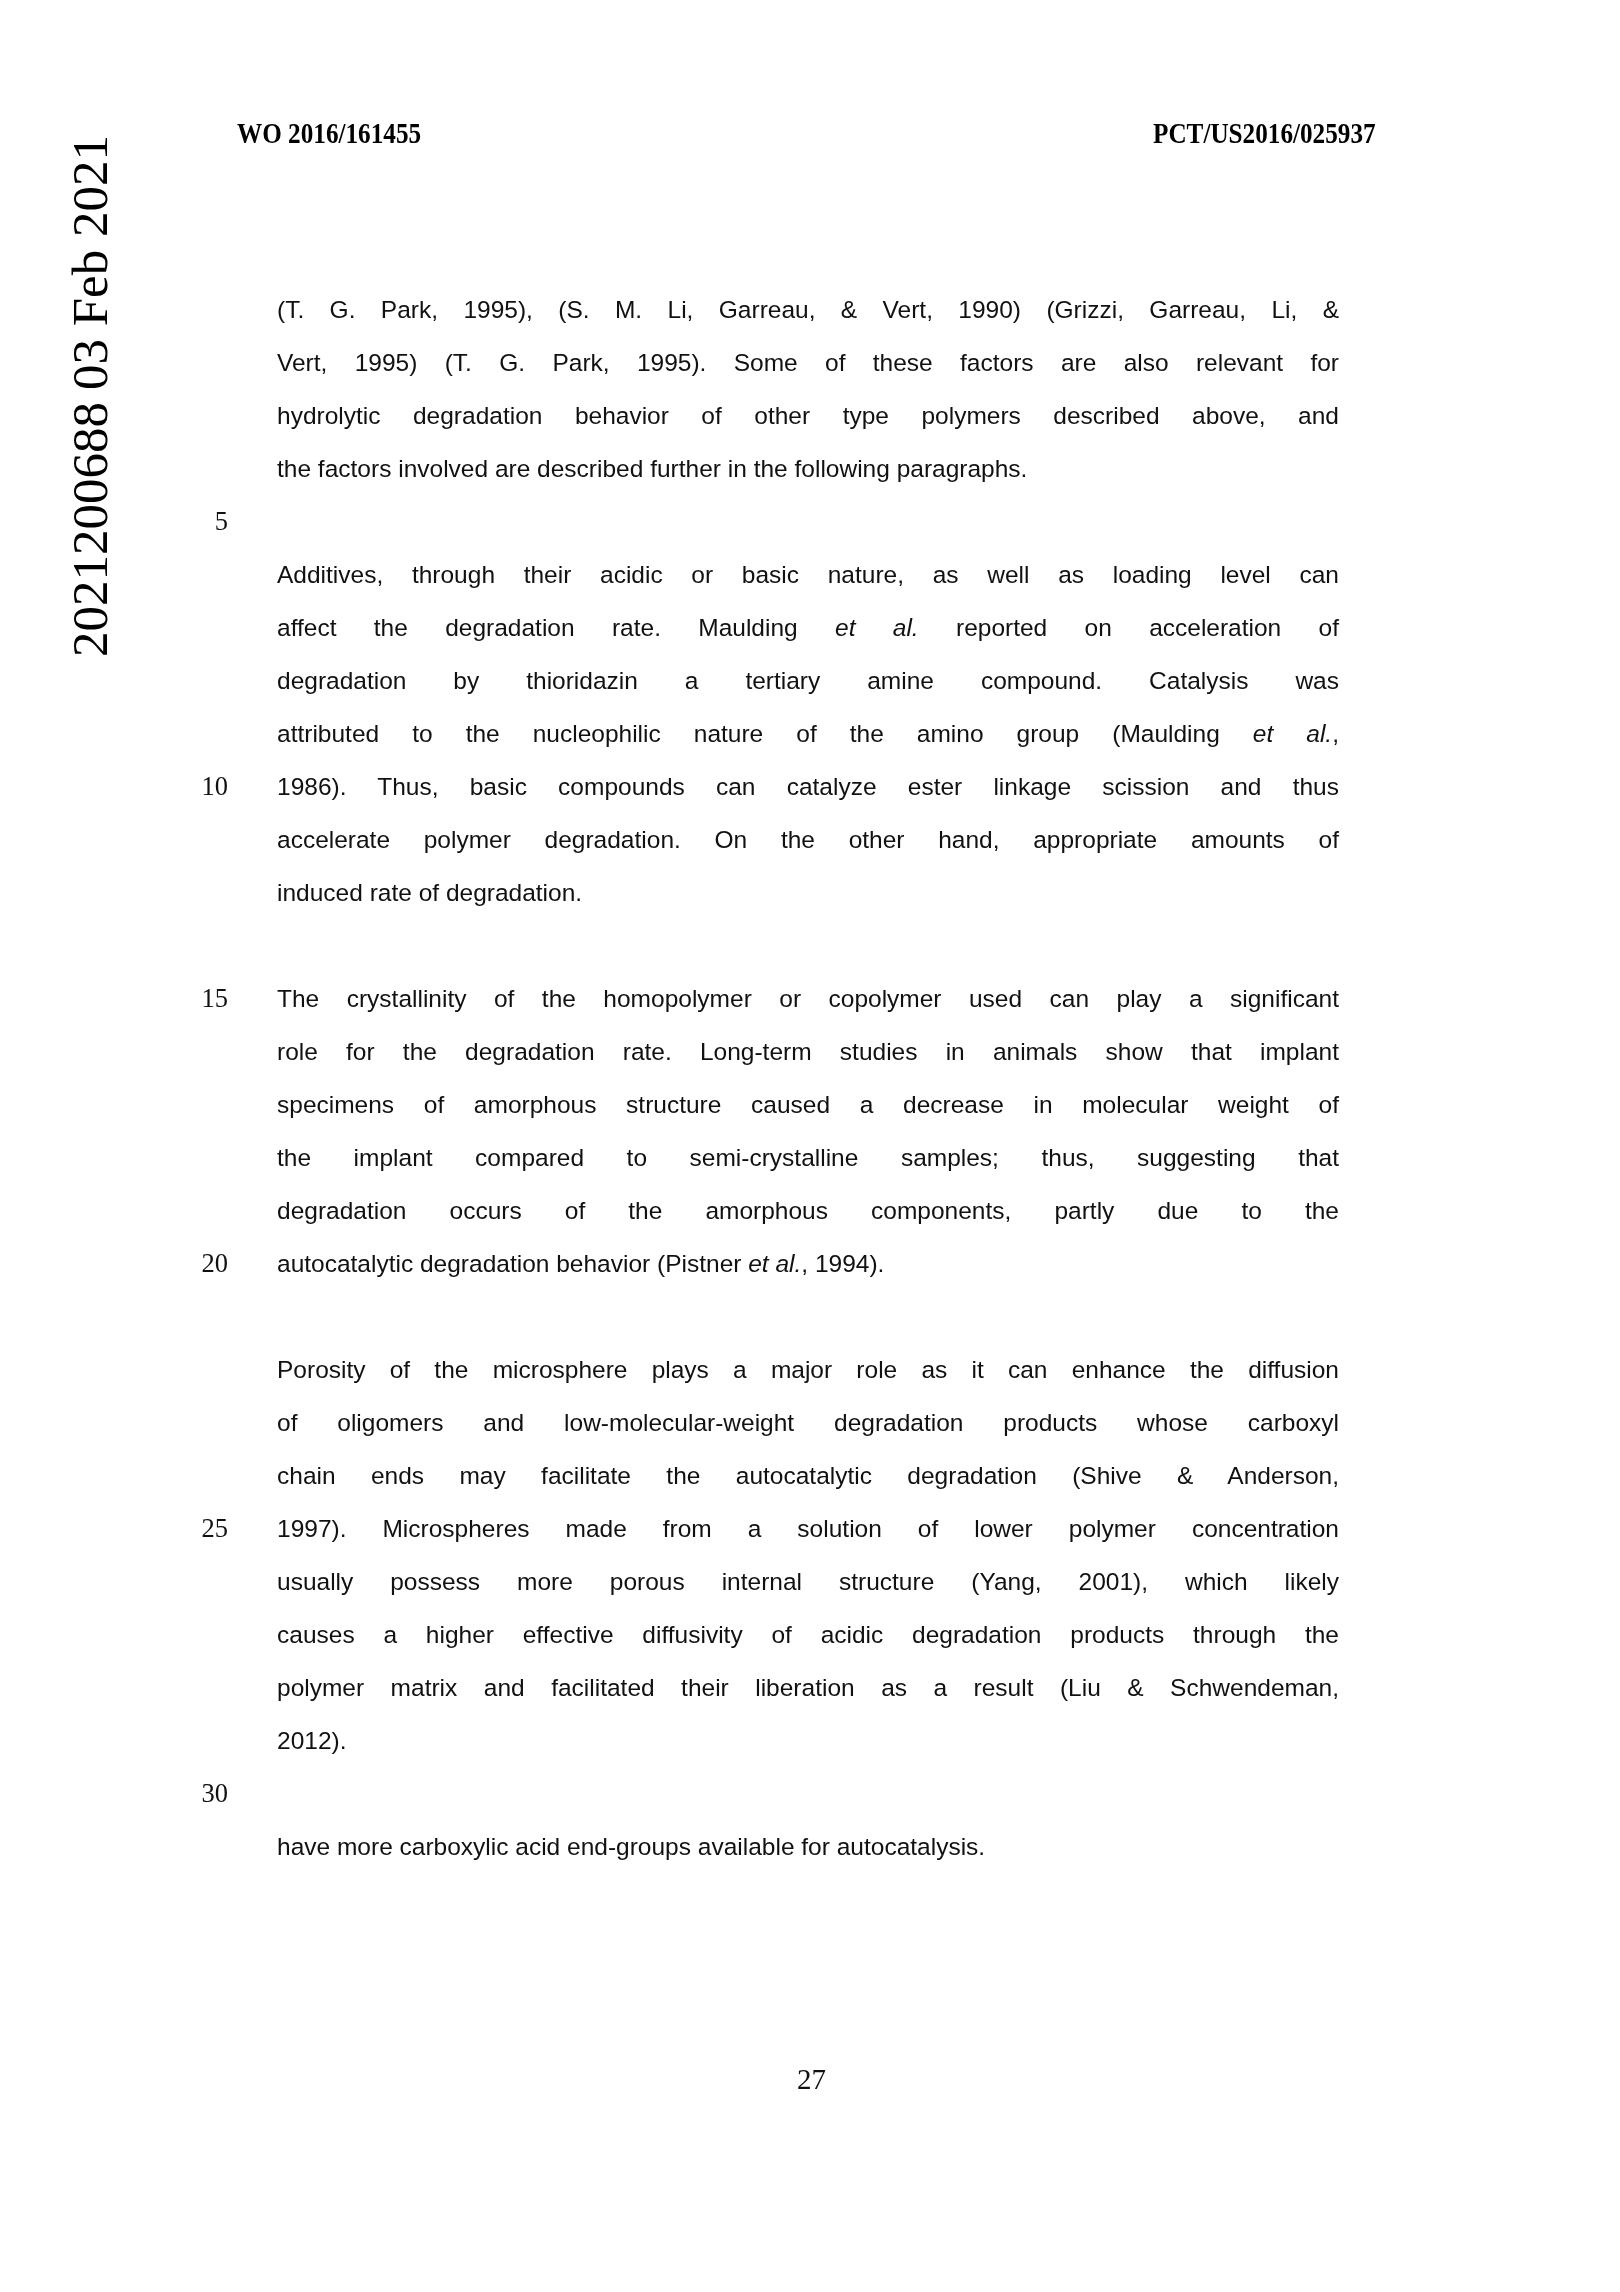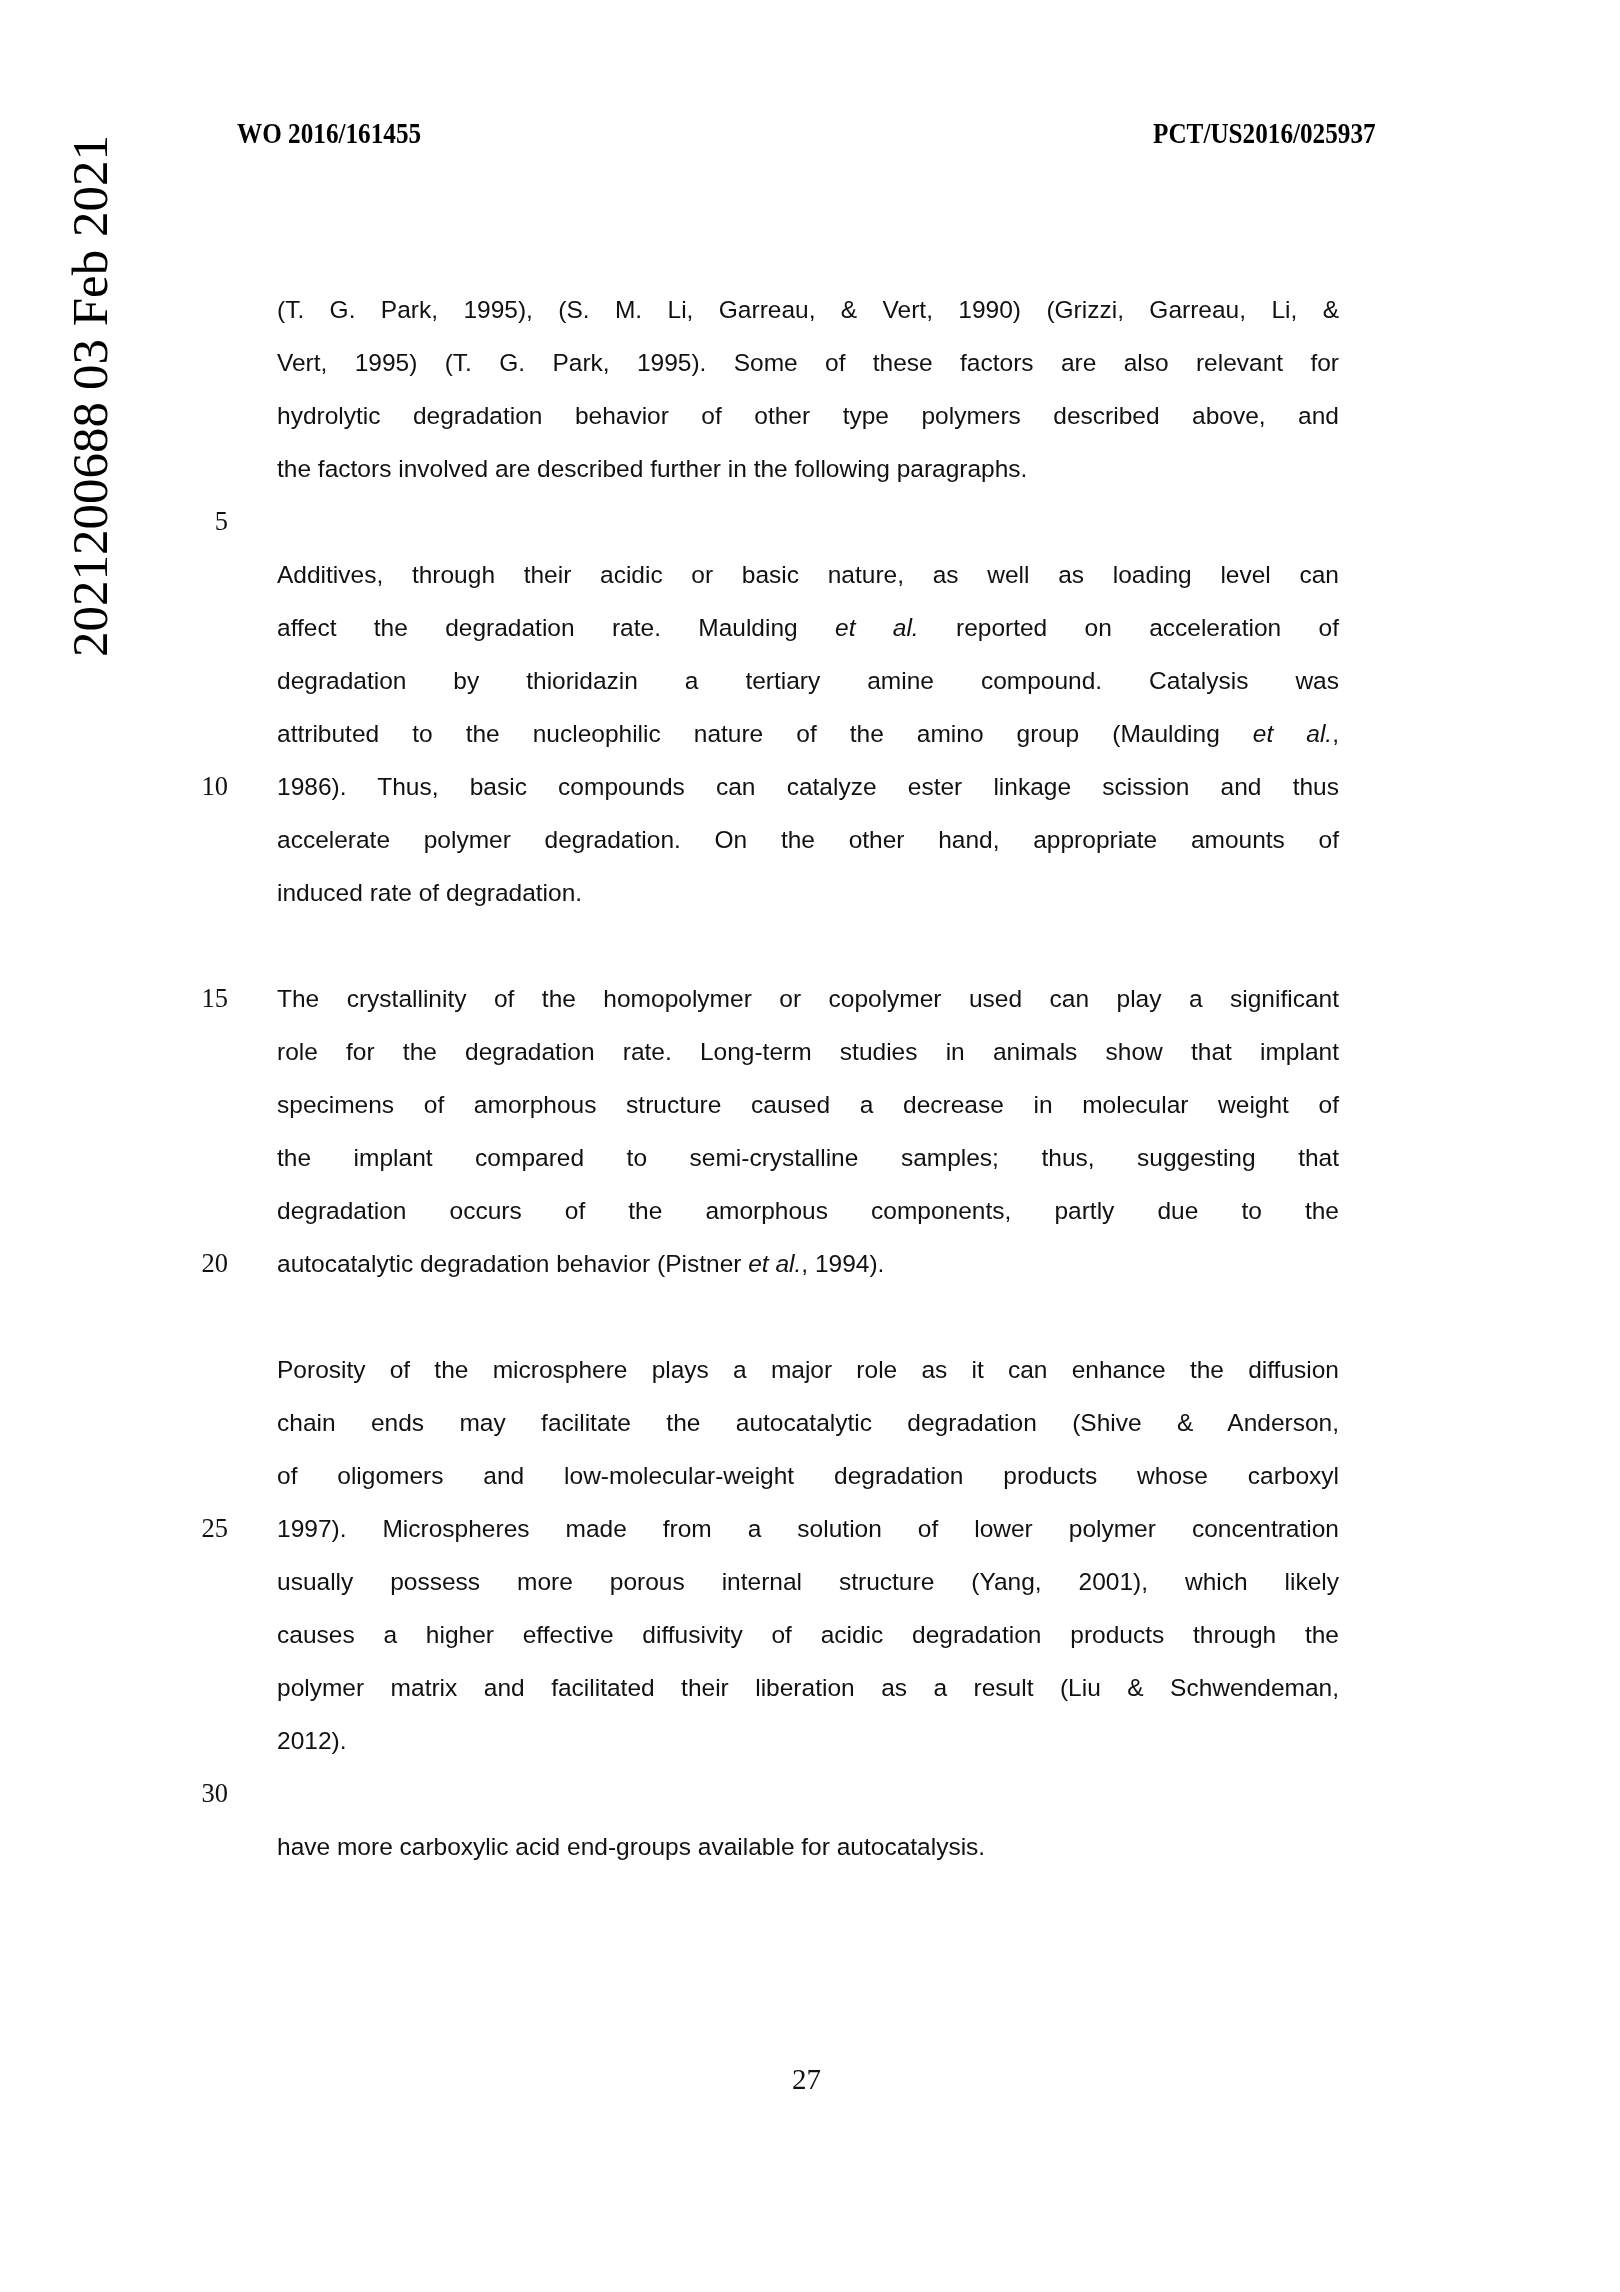--- a/index.html
+++ b/index.html
@@ -32,21 +32,21 @@
   .line .txt { display: block; text-align: justify; text-align-last: justify; white-space: normal; }
   .line.last .txt { text-align-last: left; }
   .line.blank .txt { text-align-last: left; }
   .line i { }
 
   .lnum {
     position: absolute; right: 1111px; top: 0; width: 59px; text-align: right;
     font-family: "Liberation Serif", serif; font-size: 26.5px; line-height: 53px; color: #111;
   }
   #page-num {
-    position: absolute; left: 792px; top: 2062px; width: 39px; 
+    position: absolute; left: 792px; top: 2062px; width: 39px; text-align: center;
     font-family: "Liberation Serif", serif; font-size: 29px; line-height: 35px; color: #111;
   }
 </style>
 </head>
 <body>
 
 <div id="hdr-left" class="hdr">WO 2016/161455</div>
 <div id="hdr-right" class="hdr">PCT/US2016/025937</div>
 
 <div id="side-date" class="side">03 Feb 2021</div>
@@ -114,24 +114,24 @@
       <span class="lnum">20</span>
       <span class="txt"><span>autocatalytic degradation behavior (Pistner </span><i>et al.</i><span>, 1994).</span></span>
     </div>
     <div class="line blank">
       <span class="txt">&nbsp;</span>
     </div>
     <div class="line">
       <span class="txt"><span>Porosity of the microsphere plays a major role as it can enhance the diffusion</span></span>
     </div>
     <div class="line">
-      <span class="txt"><span>chain ends may facilitate the autocatalytic degradation (Shive &amp; Anderson,</span></span>
+      <span class="txt"><span>of oligomers and low-molecular-weight degradation products whose carboxyl</span></span>
     </div>
     <div class="line">
-      <span class="txt"><span>of oligomers and low-molecular-weight degradation products whose carboxyl</span></span>
+      <span class="txt"><span>chain ends may facilitate the autocatalytic degradation (Shive &amp; Anderson,</span></span>
     </div>
     <div class="line">
       <span class="lnum">25</span>
       <span class="txt"><span>1997). Microspheres made from a solution of lower polymer concentration</span></span>
     </div>
     <div class="line">
       <span class="txt"><span>usually possess more porous internal structure (Yang, 2001), which likely</span></span>
     </div>
     <div class="line">
       <span class="txt"><span>causes a higher effective diffusivity of acidic degradation products through the</span></span>

